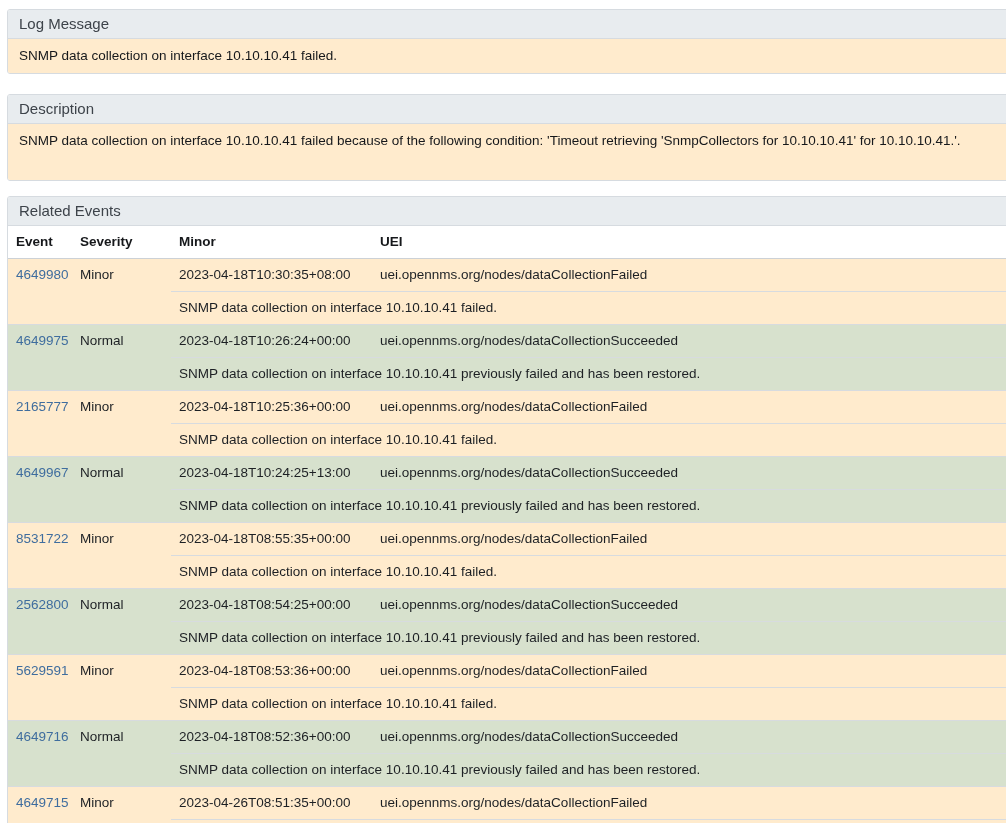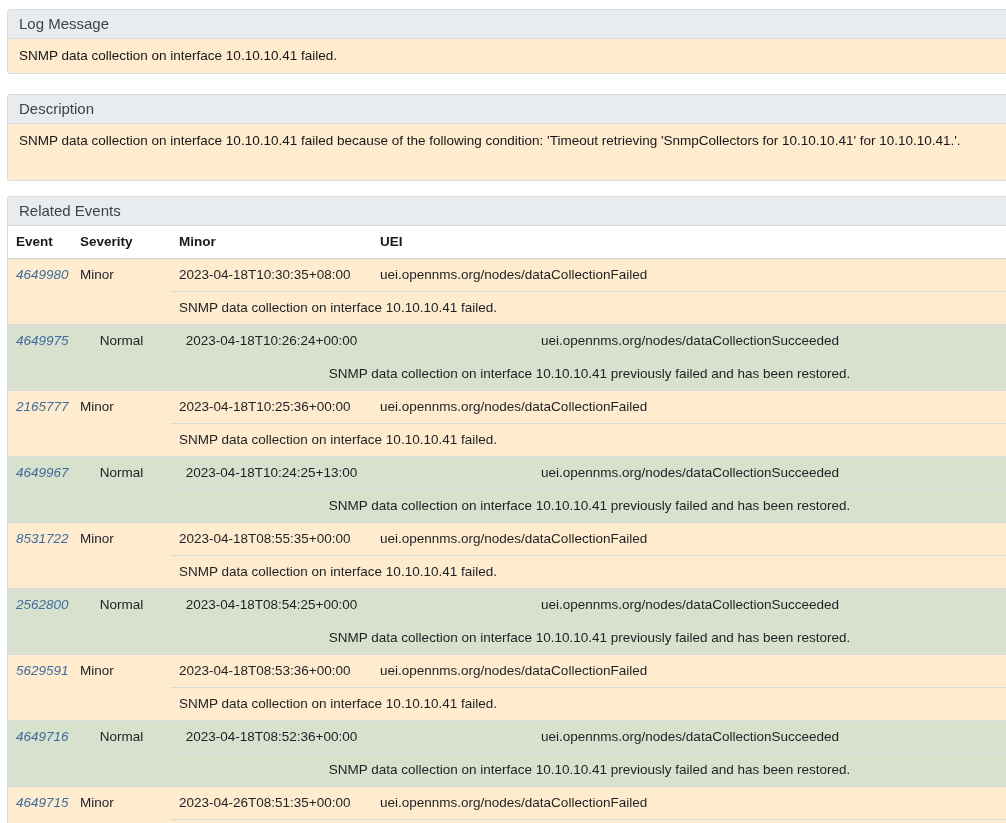--- a/index.html
+++ b/index.html
@@ -59,26 +59,25 @@
   }
   table.events td {
     padding: 8px;
     line-height: 16px;
     vertical-align: top;
     border-top: 1px solid #d7dbdf;
     overflow: hidden;
     white-space: nowrap;
   }
   tr.sev-Minor  td { background: var(--minor-bg, #ffebcd); }
-  tr.sev-Normal td { background: var(--normal-bg, #d7e1cd); text-align: center; }
+  tr.sev-Normal td { background: var(--normal-bg, #d7e1cd); }
   a.event-link {
     color: var(--link, #3f6d9e);
     text-decoration: none;
     cursor: pointer;
-    font-style: italic;
   }
 </style>
 </head>
 <body>
 
 <div class="page">
 
   <div class="panel">
     <div class="panel-heading">Log Message</div>
     <div class="panel-body">SNMP data collection on interface 10.10.10.41 failed.</div>

